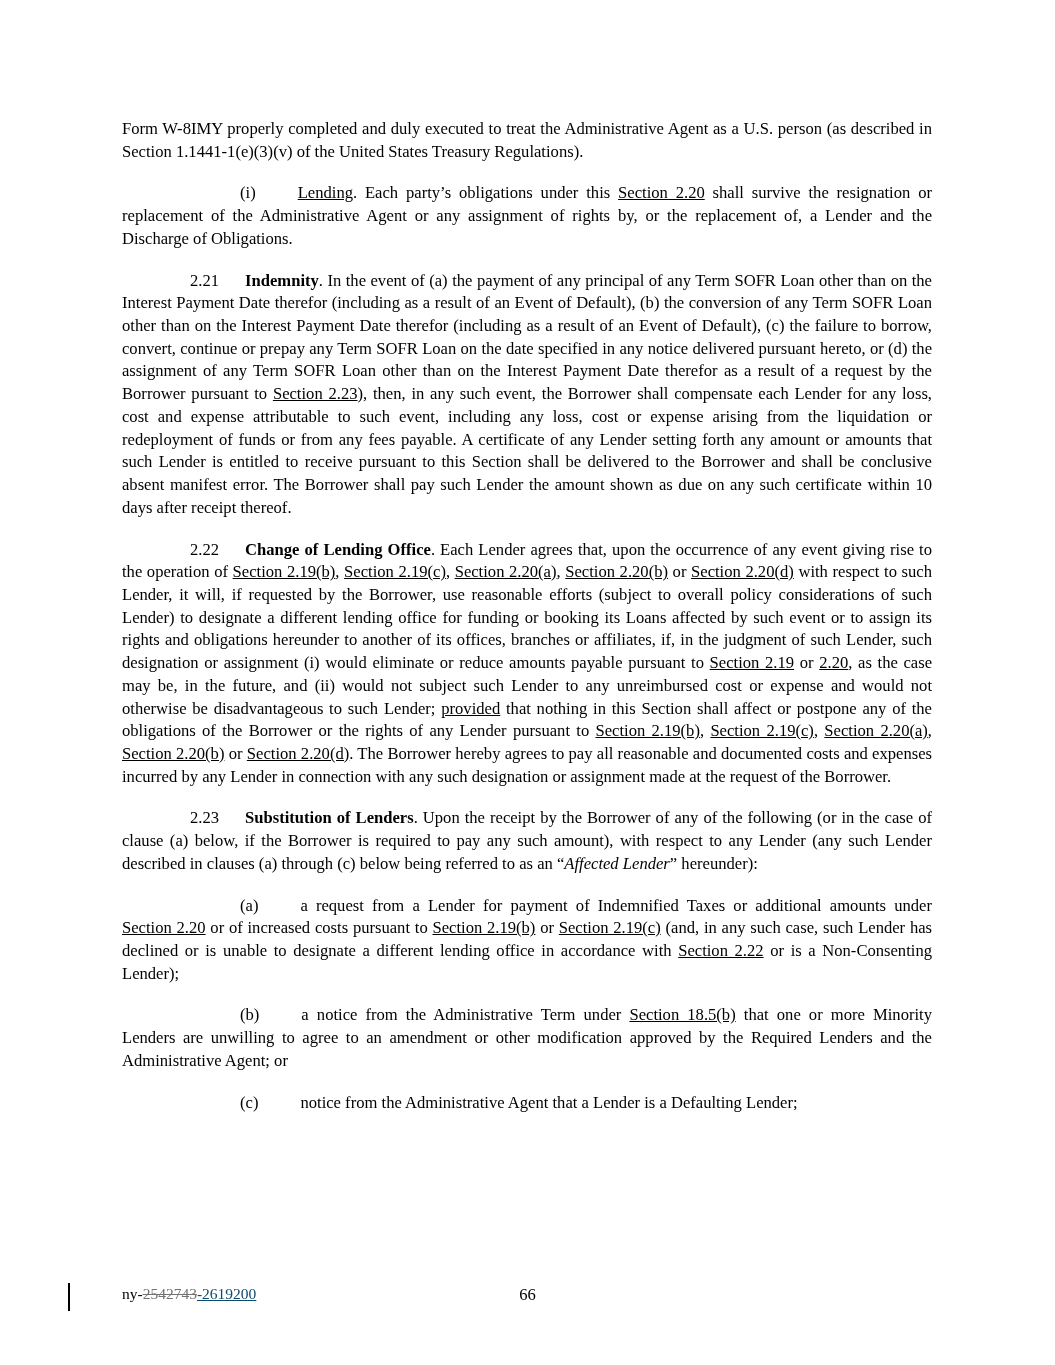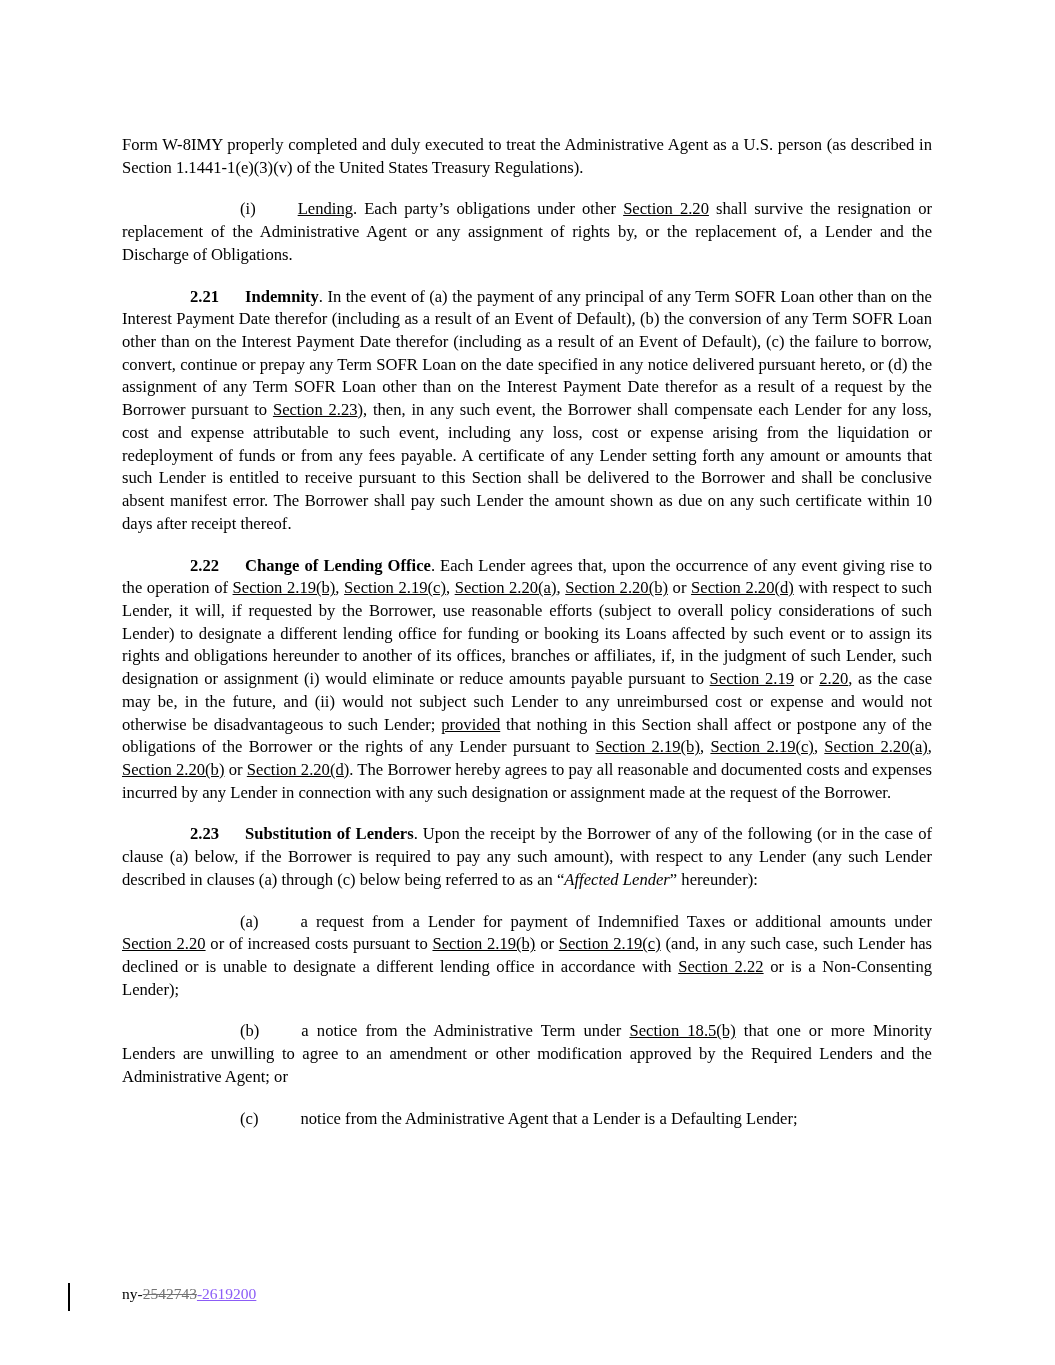--- a/index.html
+++ b/index.html
@@ -34,34 +34,33 @@
     margin-bottom: 19px;
   }
   .indent-sec {
     text-indent: 68px;
   }
   .indent-sub {
     text-indent: 118px;
   }
   .no-indent {
     text-indent: 0;
-    margin-top: 16px;
   }
   .u {
     text-decoration: underline;
   }
   .b {
     font-weight: bold;
   }
   .bi {
     font-weight: normal;
     font-style: italic;
   }
   .num {
-    font-weight: bold;
+    font-weight: normal;
     margin-top: 7px;
   }
   .gap-after-num {
     display: inline-block;
     width: 26px;
   }
   .gap-sub {
     display: inline-block;
     width: 42px;
   }
@@ -85,21 +84,21 @@
     left: 122px;
     top: 2px;
     font-size: 15.5px;
     white-space: nowrap;
   }
   .strike-red {
     color: #737373;
     text-decoration: line-through;
   }
   .ins-blue {
-    color: #8b5cf6;
+    color: #0c4a6e;
     text-decoration: underline;
   }
   .footer-page {
     position: absolute;
     left: 0;
     top: 2px;
     width: 1055px;
     text-align: center;
     font-size: 16.6px;
   }
@@ -108,21 +107,21 @@
 <body>
 
 <div class="page">
   <div class="doc-body">
 
     <p class="para no-indent">
       <span>Form W-8IMY properly completed and duly executed to treat the Administrative Agent as a U.S. person (as described in Section 1.1441-1(e)(3)(v) of the United States Treasury Regulations).</span>
     </p>
 
     <p class="para indent-sub">
-      <span>(i)</span><span class="gap-sub"></span><span class="u">Lending</span><span>.  Each party’s obligations under other </span><span class="u">Section 2.20</span><span> shall survive the resignation or replacement of the Administrative Agent or any assignment of rights by, or the replacement of, a Lender and the Discharge of Obligations.</span>
+      <span>(i)</span><span class="gap-sub"></span><span class="u">Lending</span><span>.  Each party’s obligations under this </span><span class="u">Section 2.20</span><span> shall survive the resignation or replacement of the Administrative Agent or any assignment of rights by, or the replacement of, a Lender and the Discharge of Obligations.</span>
     </p>
 
     <p class="para indent-sec">
       <span class="num">2.21</span><span class="gap-after-num"></span><span class="b">Indemnity</span><span>.  In the event of (a) the payment of any principal of any Term SOFR Loan other than on the Interest Payment Date therefor (including as a result of an Event of Default), (b) the conversion of any Term SOFR Loan other than on the Interest Payment Date therefor (including as a result of an Event of Default), (c) the failure to borrow, convert, continue or prepay any Term SOFR Loan on the date specified in any notice delivered pursuant hereto, or (d) the assignment of any Term SOFR Loan other than on the Interest Payment Date therefor as a result of a request by the Borrower pursuant to </span><span class="u">Section 2.23</span><span>), then, in any such event, the Borrower shall compensate each Lender for any loss, cost and expense attributable to such event, including any loss, cost or expense arising from the liquidation or redeployment of funds or from any fees payable.  A certificate of any Lender setting forth any amount or amounts that such Lender is entitled to receive pursuant to this Section shall be delivered to the Borrower and shall be conclusive absent manifest error.  The Borrower shall pay such Lender the amount shown as due on any such certificate within 10 days after receipt thereof.</span>
     </p>
 
     <p class="para indent-sec">
       <span class="num">2.22</span><span class="gap-after-num"></span><span class="b">Change of Lending Office</span><span>.  Each Lender agrees that, upon the occurrence of any event giving rise to the operation of </span><span class="u">Section 2.19(b)</span><span>, </span><span class="u">Section 2.19(c)</span><span>, </span><span class="u">Section 2.20(a)</span><span>, </span><span class="u">Section 2.20(b)</span><span> or </span><span class="u">Section 2.20(d)</span><span> with respect to such Lender, it will, if requested by the Borrower, use reasonable efforts (subject to overall policy considerations of such Lender) to designate a different lending office for funding or booking its Loans affected by such event or to assign its rights and obligations hereunder to another of its offices, branches or affiliates, if, in the judgment of such Lender, such designation or assignment (i) would eliminate or reduce amounts payable pursuant to </span><span class="u">Section 2.19</span><span> or </span><span class="u">2.20</span><span>, as the case may be, in the future, and (ii) would not subject such Lender to any unreimbursed cost or expense and would not otherwise be disadvantageous to such Lender; </span><span class="u">provided</span><span> that nothing in this Section shall affect or postpone any of the obligations of the Borrower or the rights of any Lender pursuant to </span><span class="u">Section 2.19(b)</span><span>, </span><span class="u">Section 2.19(c)</span><span>, </span><span class="u">Section 2.20(a)</span><span>, </span><span class="u">Section 2.20(b)</span><span> or </span><span class="u">Section 2.20(d)</span><span>.  The Borrower hereby agrees to pay all reasonable and documented costs and expenses incurred by any Lender in connection with any such designation or assignment made at the request of the Borrower.</span>
     </p>
 
@@ -142,14 +141,15 @@
       <span>(c)</span><span class="gap-sub"></span><span>notice from the Administrative Agent that a Lender is a Defaulting Lender;</span>
     </p>
 
   </div>
 
   <div class="footer">
     <div class="footer-mark"></div>
     <div class="footer-ref">
       <span>ny-</span><span class="strike-red">2542743</span><span class="ins-blue">-2619200</span>
     </div>
+    <div class="footer-page">66</div>
   </div>
 </div>
 
 </body></html>

